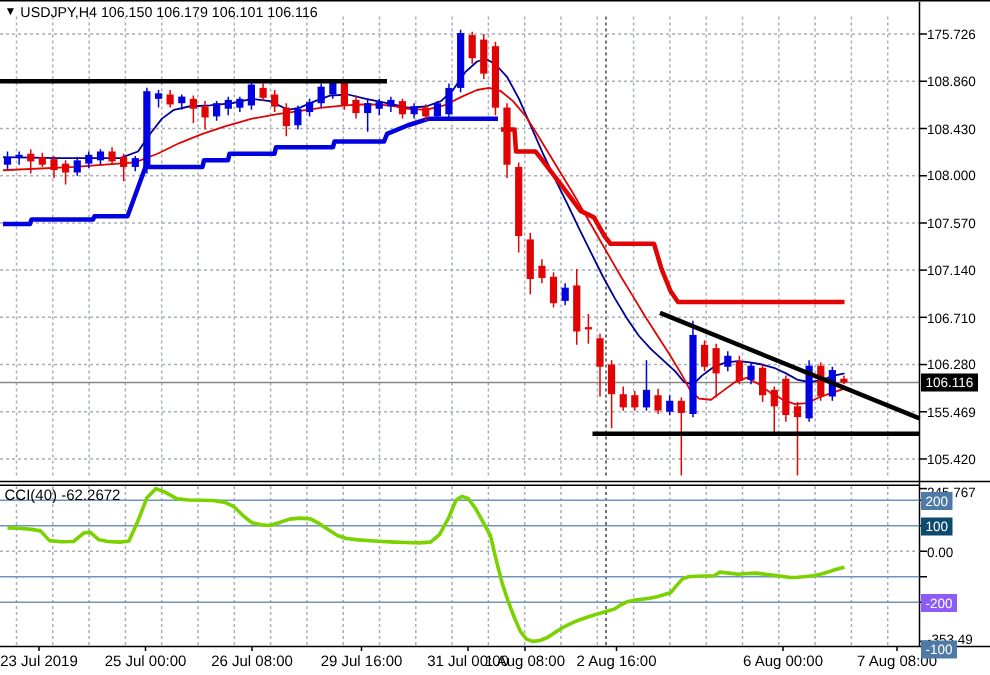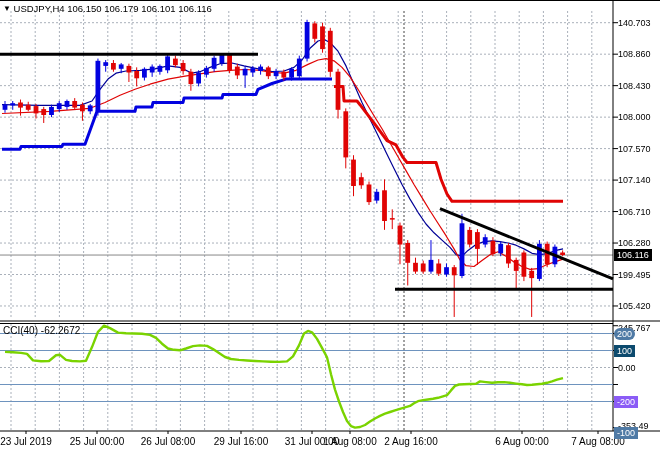--- a/index.html
+++ b/index.html
@@ -286,40 +286,40 @@
     <span>106.116</span>
   </div>
 
   <div id="cci-label" class="ovl">
     <span>CCI(40)</span>
     <span>-62.2672</span>
   </div>
 
   <div id="price-axis"></div>
   <div id="time-axis"></div>
-<div class="plabel" style="top: 21.7px;">140.703</div>
+<div class="plabel" style="top: 21.7px;">175.726</div>
     <div class="plabel" style="top: 53.176px;">108.860</div>
     <div class="plabel" style="top: 84.652px;">108.430</div>
     <div class="plabel" style="top: 116.128px;">108.000</div>
     <div class="plabel" style="top: 147.604px;">107.570</div>
     <div class="plabel" style="top: 179.08px;">107.140</div>
     <div class="plabel" style="top: 210.556px;">106.710</div>
     <div class="plabel" style="top: 242.032px;">106.280</div>
-    <div class="plabel" style="top: 273.508px;">199.495</div>
+    <div class="plabel" style="top: 273.508px;">155.469</div>
     <div class="plabel" style="top: 304.984px;">105.420</div>
     <div class="tag cur" style="top: 254.037px; background: rgb(0, 0, 0);">106.116</div>
     <div class="tlabel" style="left: 26px;">23 Jul 2019</div>
     <div class="tlabel" style="left: 97px;">25 Jul 00:00</div>
     <div class="tlabel" style="left: 168px;">26 Jul 08:00</div>
     <div class="tlabel" style="left: 241px;">29 Jul 16:00</div>
     <div class="tlabel" style="left: 312px;">31 Jul 00:00</div>
     <div class="tlabel" style="left: 350px;">1 Aug 08:00</div>
     <div class="tlabel" style="left: 411px;">2 Aug 16:00</div>
     <div class="tlabel" style="left: 522px;">6 Aug 00:00</div>
     <div class="tlabel" style="left: 598px;">7 Aug 08:00</div>
     <div class="tag plain" style="top: 326.72px;">245.767</div>
     <div class="tag plain" style="top: 366.5px;">0.00</div>
     <div class="tag plain" style="top: 424.593px;">-353.49</div>
-    <div class="tag lvl" style="top: 332.5px; background: rgb(79, 122, 165); border-radius: 6px;">200</div>
+    <div class="tag lvl" style="top: 332.5px; background: rgb(79, 122, 165);">200</div>
     <div class="tag lvl" style="top: 349.5px; background: #0c4a6e;">100</div>
     <div class="tag lvl" style="top: 383.5px; background: rgb(79, 122, 165); margin-top: 48px;">-100</div>
     <div class="tag lvl" style="top: 400.5px; background: #8b5cf6;">-200</div>
   </div>
 
 </body></html>

